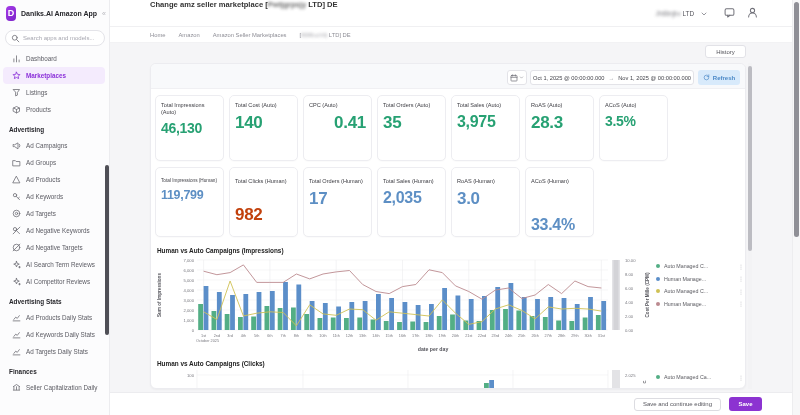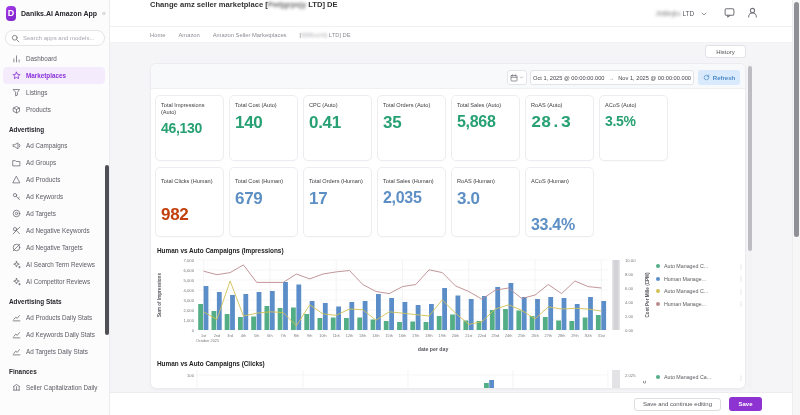--- a/index.html
+++ b/index.html
@@ -271,47 +271,47 @@
       <div class="card">
         <div class="lbl">Total Impressions (Auto)</div>
         <div class="val" style="color: rgb(39, 161, 115); font-size: 14px;">46,130</div>
       </div>
       <div class="card">
         <div class="lbl">Total Cost (Auto)</div>
         <div class="val" style="color: rgb(39, 161, 115); font-size: 17px;">140</div>
       </div>
       <div class="card">
         <div class="lbl">CPC (Auto)</div>
-        <div class="val" style="color: rgb(39, 161, 115); font-size: 17px;">0.41</div>
+        <div class="val" style="color: rgb(39, 161, 115); font-size: 17px; text-align: right;">0.41</div>
       </div>
       <div class="card">
         <div class="lbl">Total Orders (Auto)</div>
         <div class="val" style="color: rgb(39, 161, 115); font-size: 17px;">35</div>
       </div>
       <div class="card">
         <div class="lbl">Total Sales (Auto)</div>
-        <div class="val" style="color: rgb(39, 161, 115); font-size: 16px;">5,868</div>
+        <div class="val" style="color: rgb(39, 161, 115); font-size: 16px;">3,975</div>
       </div>
       <div class="card">
         <div class="lbl">RoAS (Auto)</div>
-        <div class="val" style="color: rgb(39, 161, 115); font-size: 17px; font-family: Liberation Mono, monospace;">28.3</div>
+        <div class="val" style="color: rgb(39, 161, 115); font-size: 17px;">28.3</div>
       </div>
       <div class="card">
         <div class="lbl">ACoS (Auto)</div>
         <div class="val" style="color: rgb(39, 161, 115); font-size: 14px;">3.5%</div>
       </div>
     </div>
   <div id="cards-human" class="cards-row">
       <div class="card">
+        <div class="lbl small">Total Impressions (Human)</div>
+        <div class="val" style="color: rgb(93, 143, 196); font-size: 12.5px;">119,799</div>
+      </div>
+      <div class="card">
         <div class="lbl">Total Clicks (Human)</div>
         <div class="val" style="color: #c2410c; font-size: 17px; margin-top: 20px;">982</div>
-      </div>
-      <div class="card">
-        <div class="lbl">Total Cost (Human)</div>
-        <div class="val" style="color: rgb(93, 143, 196); font-size: 17px;">679</div>
       </div>
       <div class="card">
         <div class="lbl">Total Orders (Human)</div>
         <div class="val" style="color: rgb(93, 143, 196); font-size: 17px;">17</div>
       </div>
       <div class="card">
         <div class="lbl">Total Sales (Human)</div>
         <div class="val" style="color: rgb(93, 143, 196); font-size: 16px;">2,035</div>
       </div>
       <div class="card">

